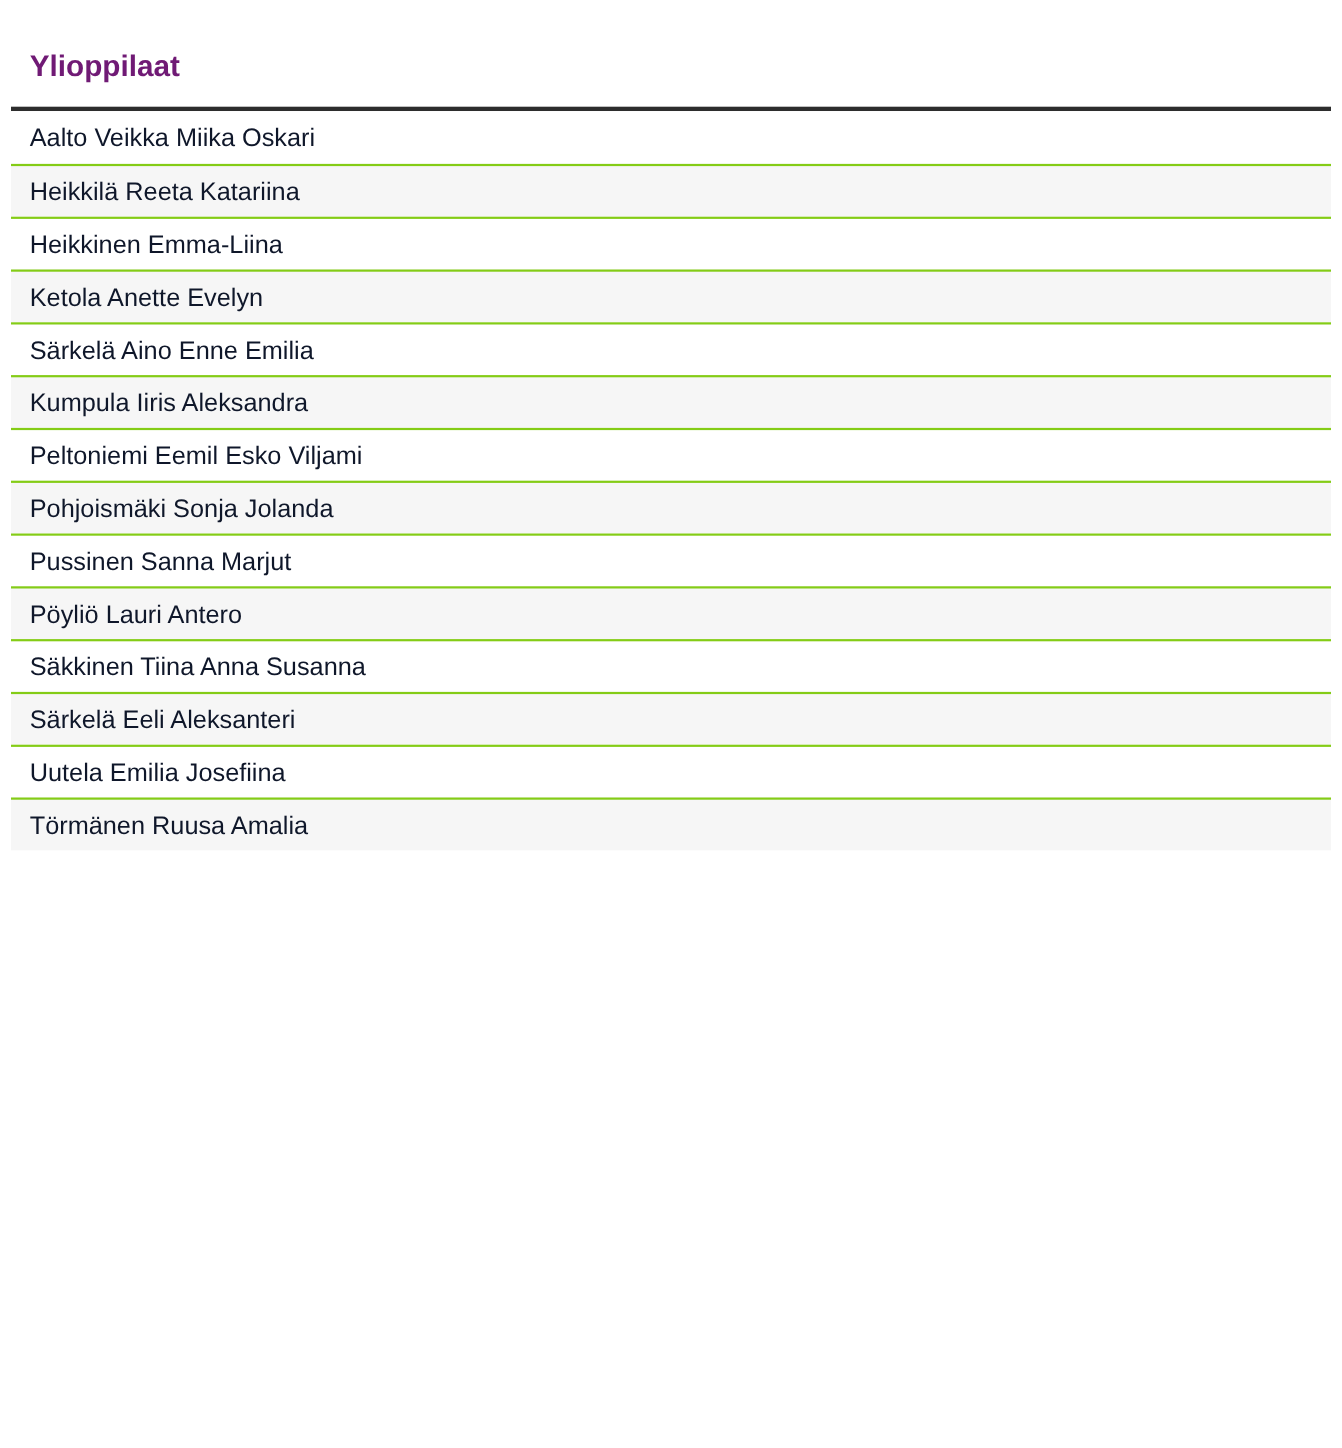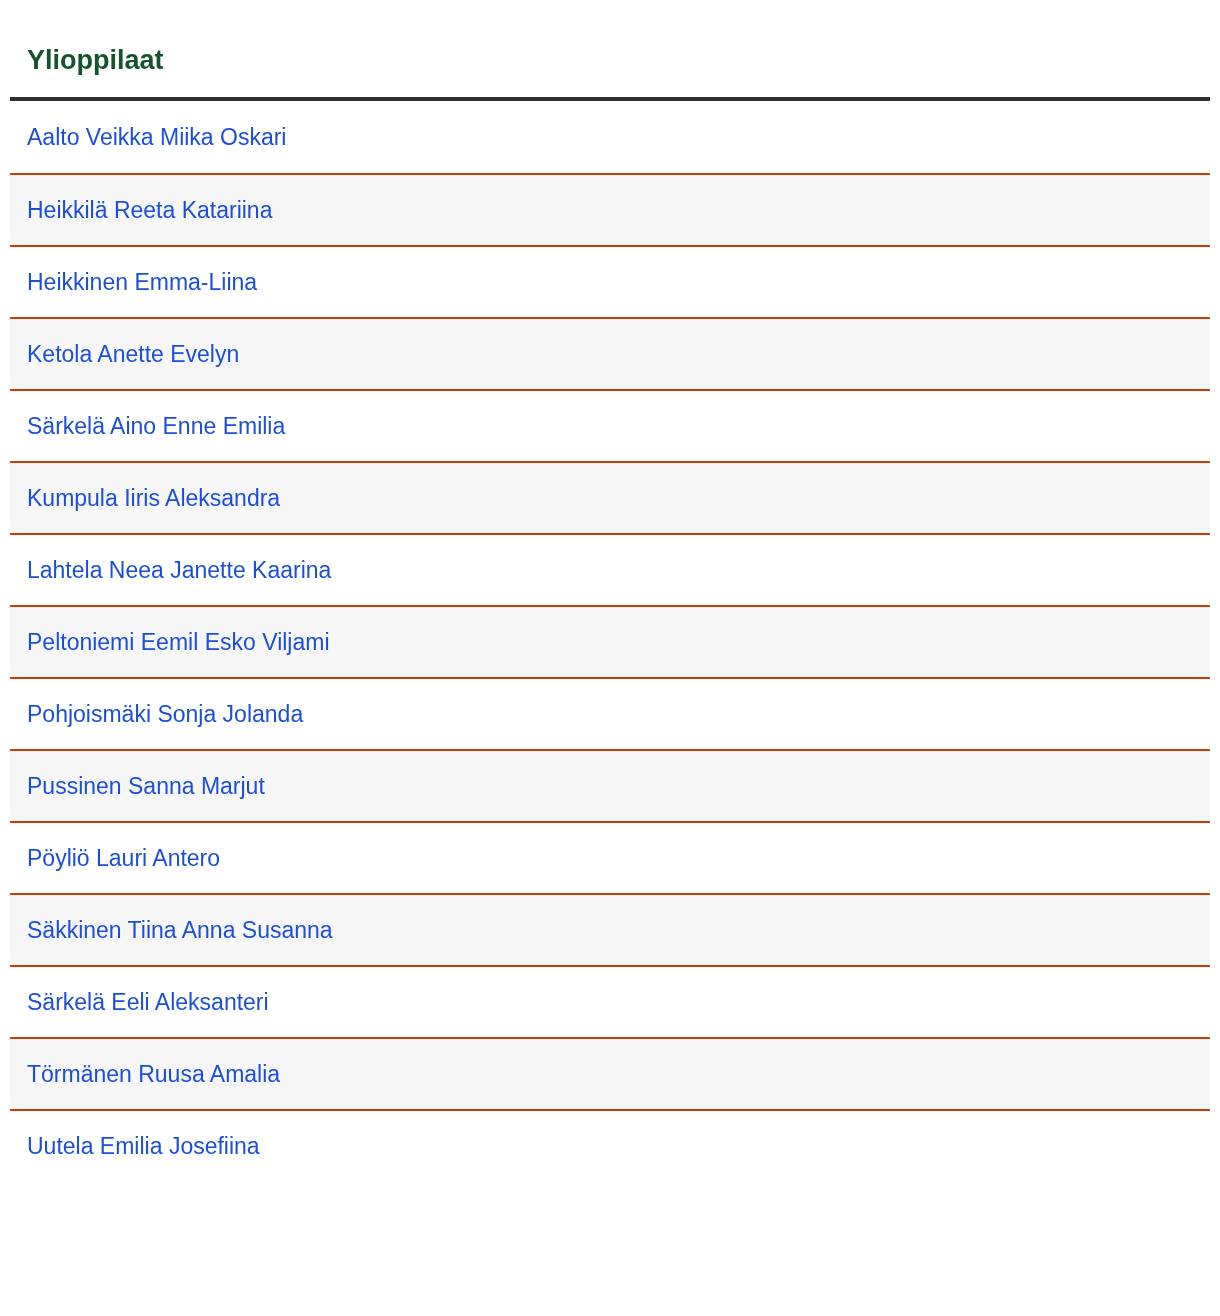--- a/index.html
+++ b/index.html
@@ -14,41 +14,41 @@
     height: 1316px;
     box-sizing: border-box;
     background: #ffffff;
   }
   .table-wrap {
     margin: 0 10px;
   }
   .table-header {
     font-size: 27px;
     font-weight: 700;
-    color: #14532d;
+    color: #701a75;
     line-height: 36px;
     padding: 42px 0 19px 17px;
     border-bottom: 4px solid #2d2d2d;
   }
   .rows { }
   .row {
-    height: 72px;
+    height: 48px;
     box-sizing: border-box;
     display: flex;
     align-items: center;
     padding-left: 17px;
     font-size: 23px;
-    color: #1d4ed8;
+    color: #0f172a;
     background: #ffffff;
   }
   .row:nth-child(even) {
     background: #f6f6f6;
   }
   .row + .row {
-    border-top: 2px solid #c2410c;
+    border-top: 2px solid #84cc16;
     align-items: center;
   }
 </style>
 </head>
 <body>
 
 <div class="page">
   <div class="table-wrap">
     <div class="table-header">Ylioppilaat</div>
     <div class="rows">
@@ -64,41 +64,38 @@
         <div class="row">
           <span>Ketola Anette Evelyn</span>
         </div>
         <div class="row">
           <span>Särkelä Aino Enne Emilia</span>
         </div>
         <div class="row">
           <span>Kumpula Iiris Aleksandra</span>
         </div>
         <div class="row">
-          <span>Lahtela Neea Janette Kaarina</span>
-        </div>
-        <div class="row">
           <span>Peltoniemi Eemil Esko Viljami</span>
         </div>
         <div class="row">
           <span>Pohjoismäki Sonja Jolanda</span>
         </div>
         <div class="row">
           <span>Pussinen Sanna Marjut</span>
         </div>
         <div class="row">
           <span>Pöyliö Lauri Antero</span>
         </div>
         <div class="row">
           <span>Säkkinen Tiina Anna Susanna</span>
         </div>
         <div class="row">
           <span>Särkelä Eeli Aleksanteri</span>
         </div>
         <div class="row">
-          <span>Törmänen Ruusa Amalia</span>
+          <span>Uutela Emilia Josefiina</span>
         </div>
         <div class="row">
-          <span>Uutela Emilia Josefiina</span>
+          <span>Törmänen Ruusa Amalia</span>
         </div>
       </div>
   </div>
 </div>
 
 </body></html>

